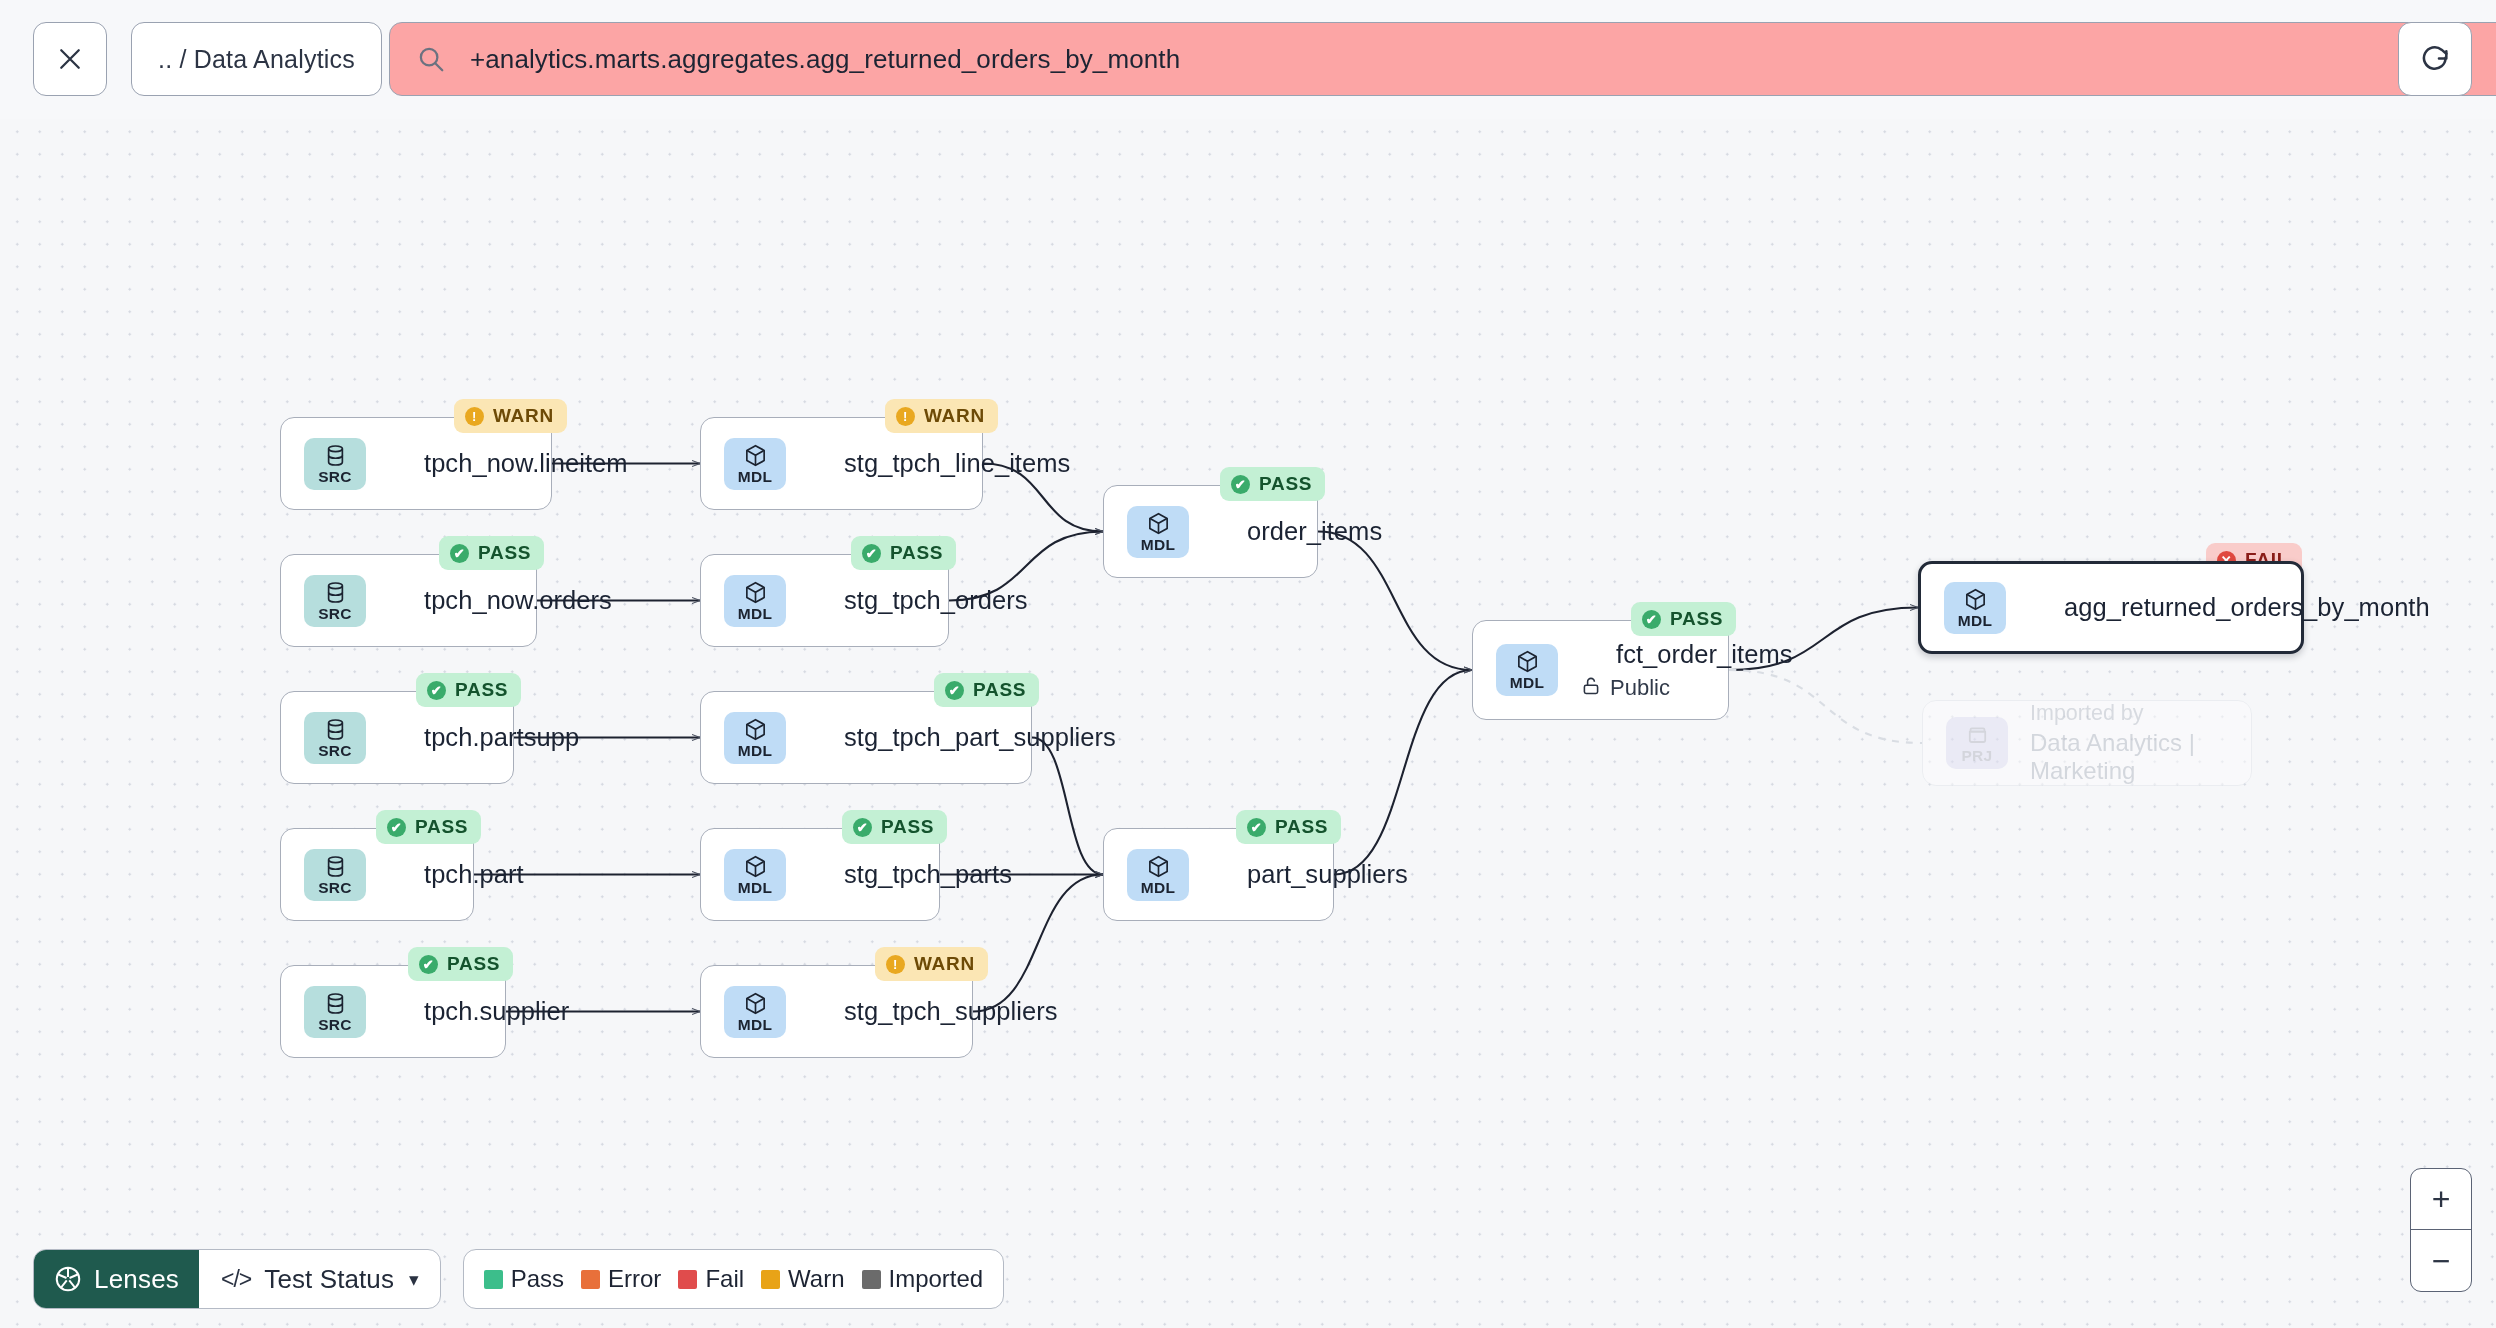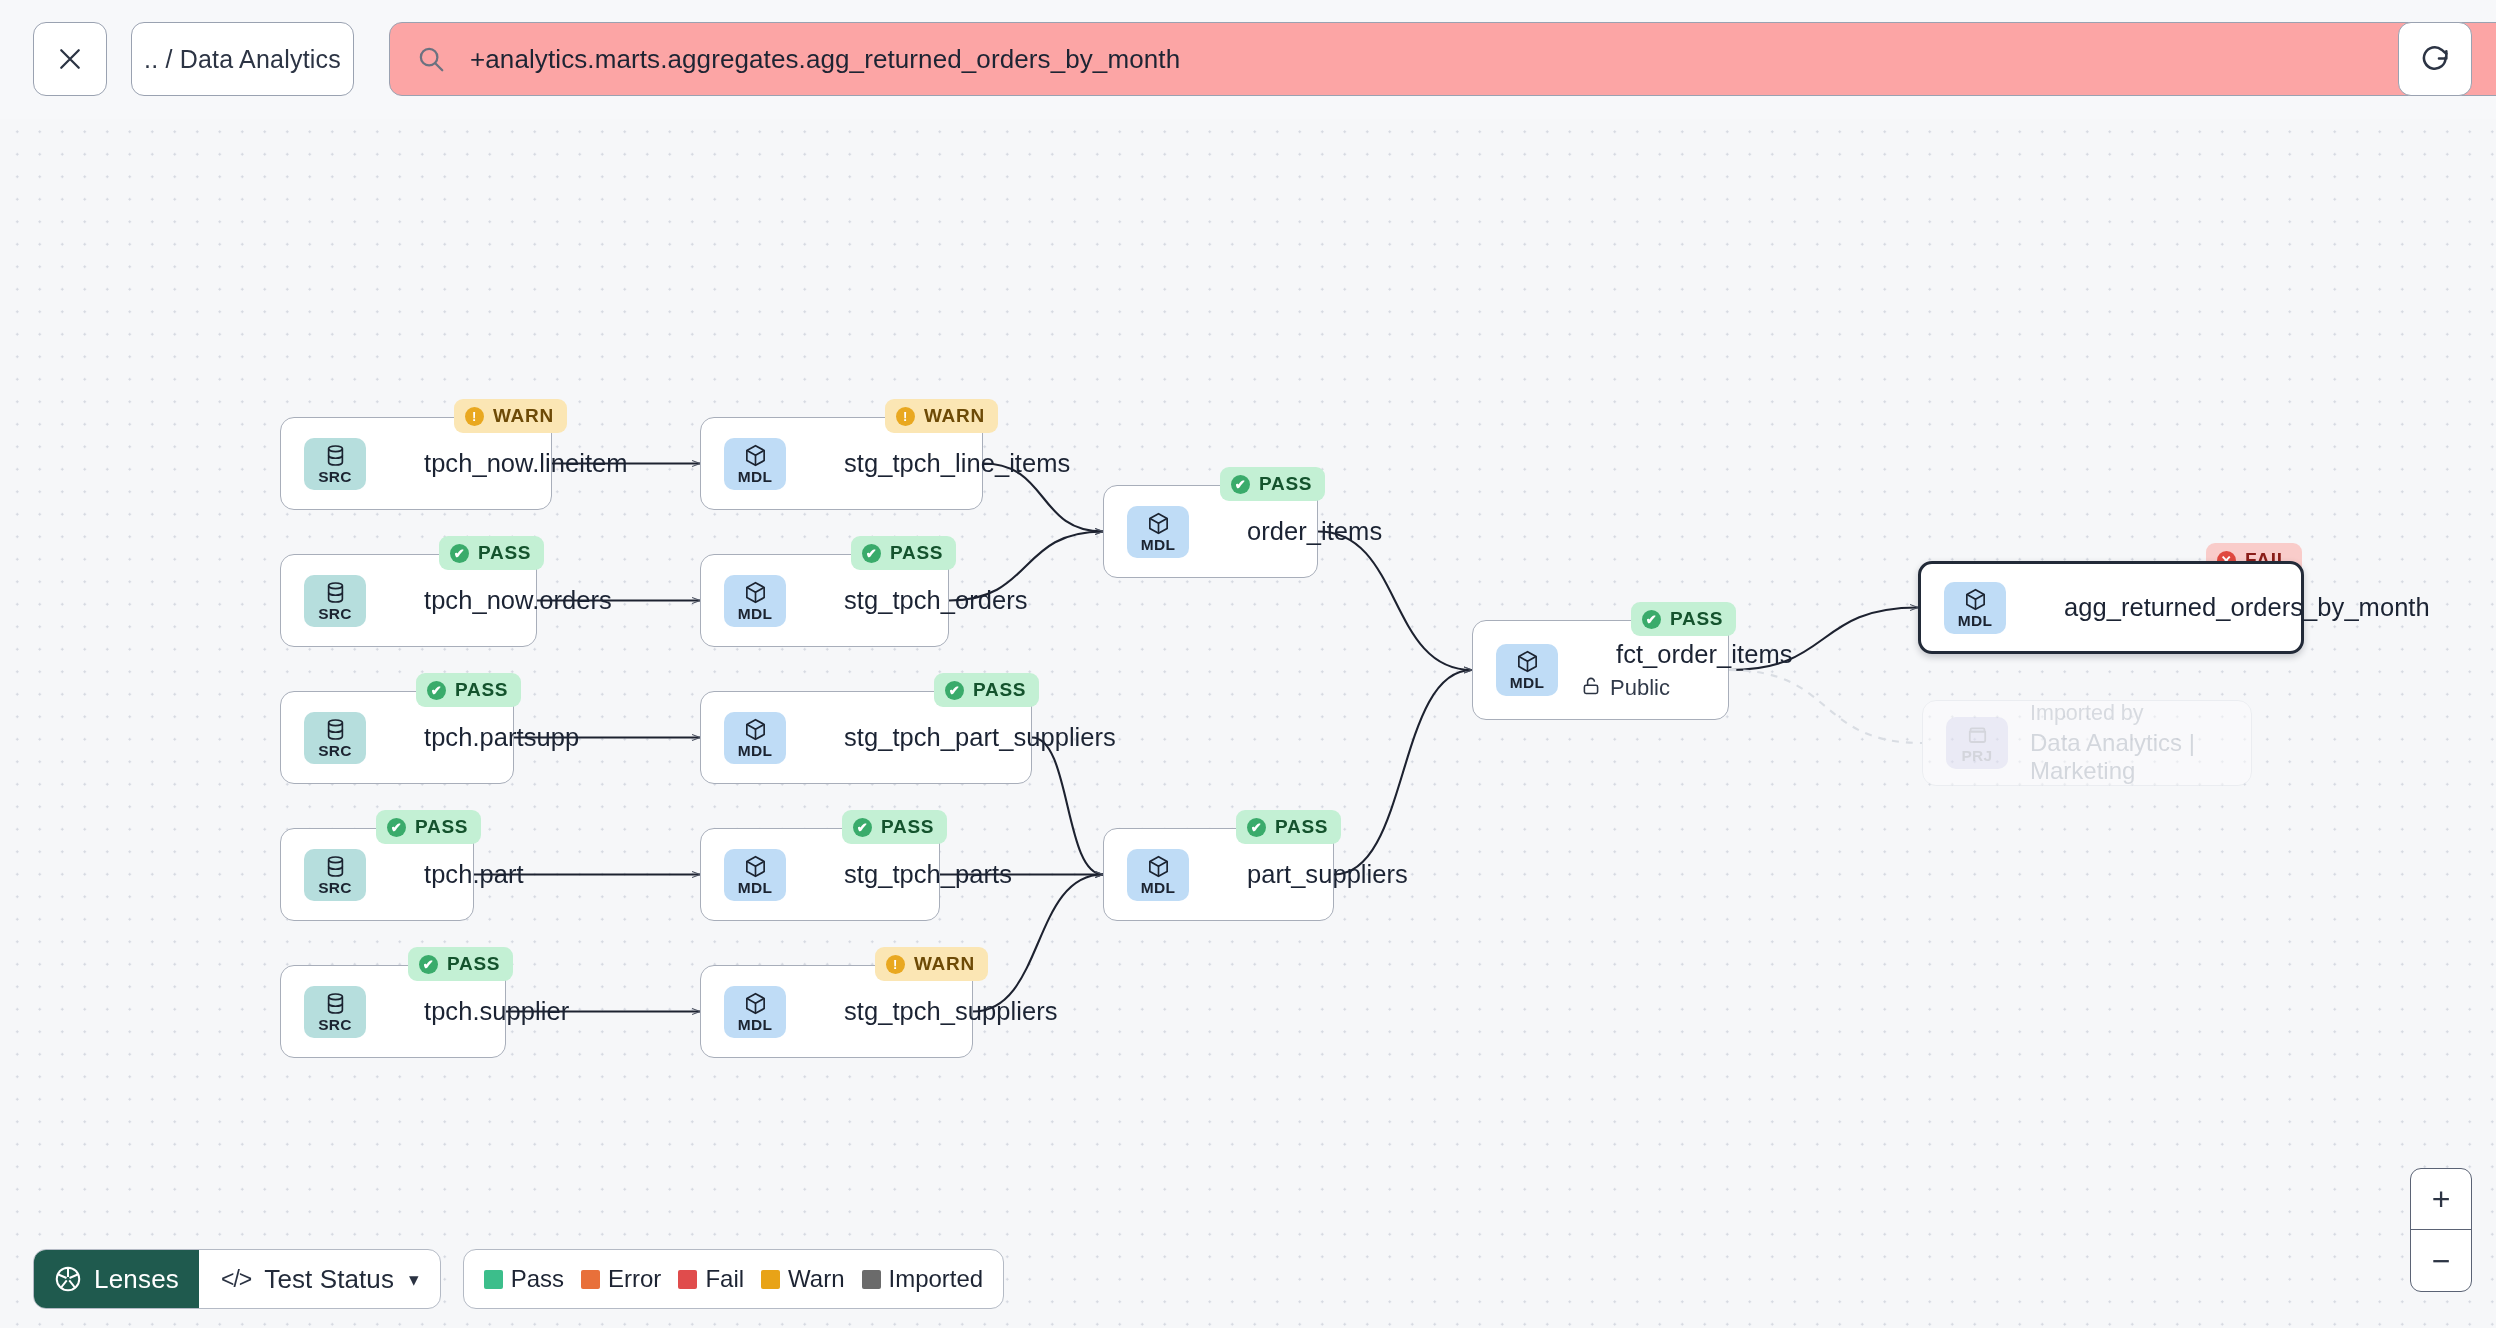--- a/index.html
+++ b/index.html
@@ -27,21 +27,21 @@
   }
   .hbtn {
     position: absolute;
     background: #ffffff;
     border: 1.6px solid #9aa2b1;
     border-radius: 13px;
     display: flex; align-items: center; justify-content: center;
   }
   #close-btn { left: 33px; top: 22px; width: 74px; height: 74px; }
   #breadcrumb-btn {
-    left: 131px; top: 22px; height: 74px; padding: 0 12px;
+    left: 131px; top: 22px; height: 74px; padding: 0 26px;
     font-size: 25px; color: #2c3444; letter-spacing: .2px;
     white-space: nowrap;
   }
   #search-box {
     position: absolute; left: 389px; top: 22px;
     width: 2395px; height: 74px;
     background: #fca5a5; border: 1.6px solid #9aa2b1; border-radius: 13px;
     display: flex; align-items: center; padding: 0 26px;
   }
   #search-box .sicon { flex: 0 0 auto; margin-right: 24px; display:flex; }

